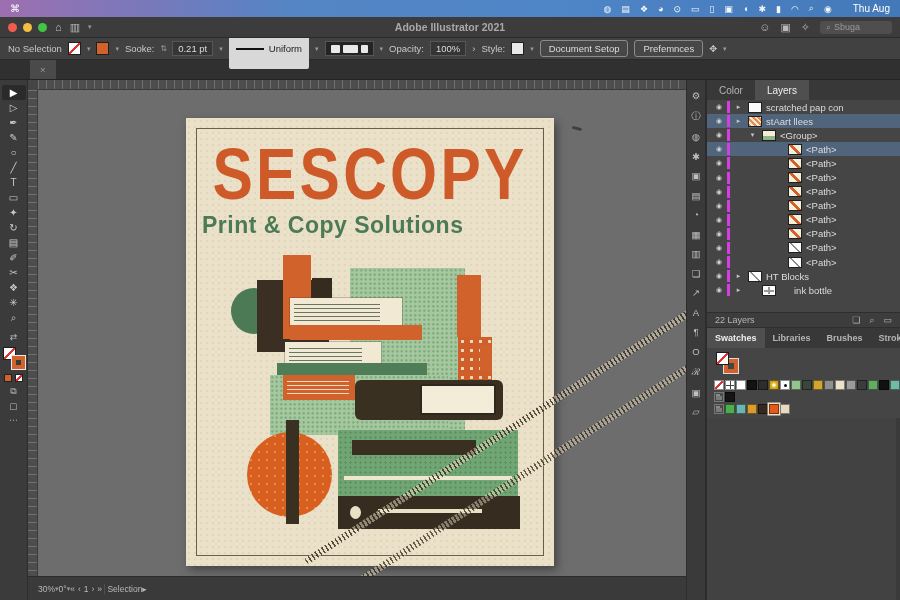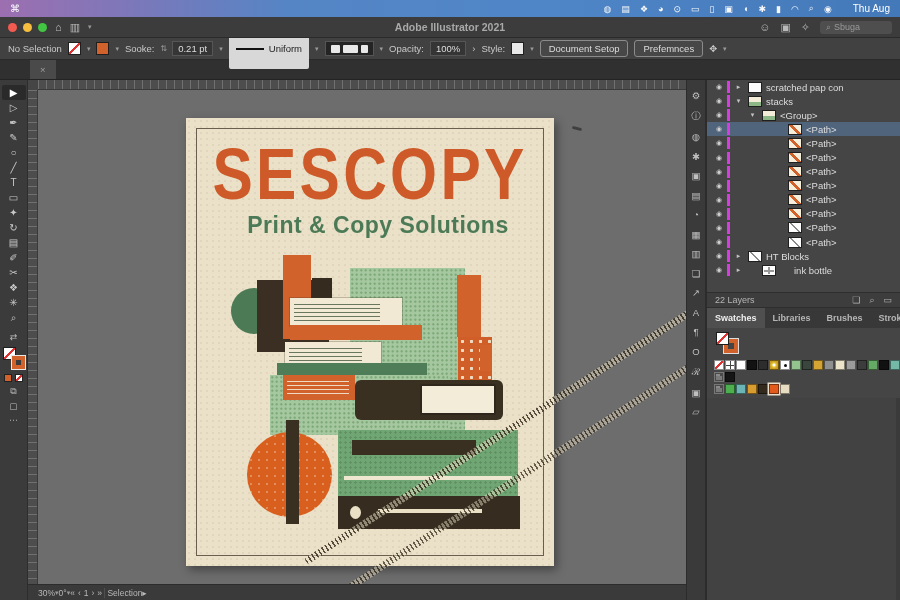--- a/index.html
+++ b/index.html
@@ -93,21 +93,21 @@
   .viewport { position:absolute; left:10px; top:10px; right:0; bottom:12px; overflow:hidden; }
 
   .artboard { position:absolute; left:148px; top:28px; width:368px; height:448px;
     background:#eae1c8; box-shadow:3px 4px 9px rgba(0,0,0,.38); }
   .artboard::before { content:""; position:absolute; inset:0; pointer-events:none;
     background-image:radial-gradient(rgba(135,120,90,.10) 1px,transparent 1.2px); background-size:6px 6px; }
   .frame { position:absolute; inset:10px; border:1.5px solid #53483a; opacity:.85; pointer-events:none; }
   .poster-title { position:absolute; top:14px; left:0; right:0; text-align:center; font-size:56px;
     font-weight:bold; color:#cd5a28; letter-spacing:3px; transform:scale(1.08,1.28);
     transform-origin:center top; }
-  .poster-sub { position:absolute; top:94px; left:16px; right:0; text-align:center; font-size:23px;
+  .poster-sub { position:absolute; top:94px; left:16px; right:0; font-size:23px;
     font-weight:bold; color:#4c7a56; letter-spacing:.5px; }
 
   .sh { position:absolute; }
   .ht { background-color:#a6c8a0;
     background-image:radial-gradient(#7ba877 1.1px,transparent 1.3px); background-size:4.5px 4.5px; }
   .s-htbig { left:164px; top:150px; width:115px; height:162px; }
   .s-htlow { left:84px; top:257px; width:178px; height:60px; }
   .s-gcircle { left:45px; top:170px; width:46px; height:46px; border-radius:50%; background:#4c7a55; }
   .s-brown1 { left:71px; top:162px; width:72px; height:72px; background:#3a2f22; }
   .s-obar   { left:97px; top:137px; width:28px; height:84px; background:#d2622c; }
@@ -142,21 +142,21 @@
 
   .scratch { position:absolute; height:7px; transform-origin:0 50%;
     background:repeating-linear-gradient(90deg,rgba(62,52,36,.85) 0 1.5px,rgba(236,227,202,.5) 1.5px 4px);
     border-radius:3px; }
   .scratch.a { left:268px; top:468px; width:485px; transform:rotate(-33deg); }
   .scratch.b { left:296px; top:504px; width:430px; transform:rotate(-33deg); opacity:.9; }
   .smudge { position:absolute; left:534px; top:37px; width:10px; height:3px; background:#3f3f3f;
     transform:rotate(14deg); border-radius:2px; }
 
   
-  .statusbar { position:absolute; left:0; right:0; bottom:0; height:16px; background:#3a3a3a;
+  .statusbar { position:absolute; left:0; right:0; bottom:0; height:24px; background:#3a3a3a;
     border-top:1px solid #2c2c2c; display:flex; align-items:center; gap:0; padding:0 10px;
     font-size:8.5px; color:#b9b9b9; z-index:6; }
   .statusbar .nav { display:flex; gap:3px; }
   .statusbar .sep { color:#5c5c5c; }
 
   
   .iconstrip { width:20px; background:#3a3a3a; border-left:1px solid #2c2c2c; border-right:1px solid #2c2c2c;
     display:flex; flex-direction:column; align-items:center; padding-top:10px; gap:8.5px;
     font-size:9.5px; color:#bfbfbf; }
 
@@ -498,43 +498,49 @@
         <span title="opentype-icon">O</span>
 
         <span title="glyphs-icon">ℛ</span>
 
         <span title="actions-icon">▣</span>
 
         <span title="links-icon">▱</span>
       </div>
 
     <div class="rightpanel">
+      <div class="ptabs">
+
+          <span class="ptab">Color</span>
+
+          <span class="ptab active">Layers</span>
+        </div>
 
       <div class="layers">
 
           <div class="lrow">
             <span class="eye">◉</span>
             <span class="cbar"></span>
             <span class="lbody" style="padding-left: 0px;">
               <span class="exp">▸</span>
               <span class="thumb t-white"></span>
               <span class="lname">scratched pap con</span>
             </span>
           </div>
 
-
-          <div class="lrow">
+          <div class="lrow sel">
             <span class="eye">◉</span>
             <span class="cbar"></span>
             <span class="lbody" style="padding-left: 0px;">
-              <span class="exp">▾</span>
-              <span class="thumb t-paper"></span>
-              <span class="lname">stacks</span>
-            </span>
-          </div>
+              <span class="exp">▸</span>
+              <span class="thumb t-stripes"></span>
+              <span class="lname">stAart llees</span>
+            </span>
+          </div>
+
 
           <div class="lrow">
             <span class="eye">◉</span>
             <span class="cbar"></span>
             <span class="lbody" style="padding-left: 14px;">
               <span class="exp">▾</span>
               <span class="thumb t-paper"></span>
               <span class="lname">&lt;Group&gt;</span>
             </span>
           </div>

